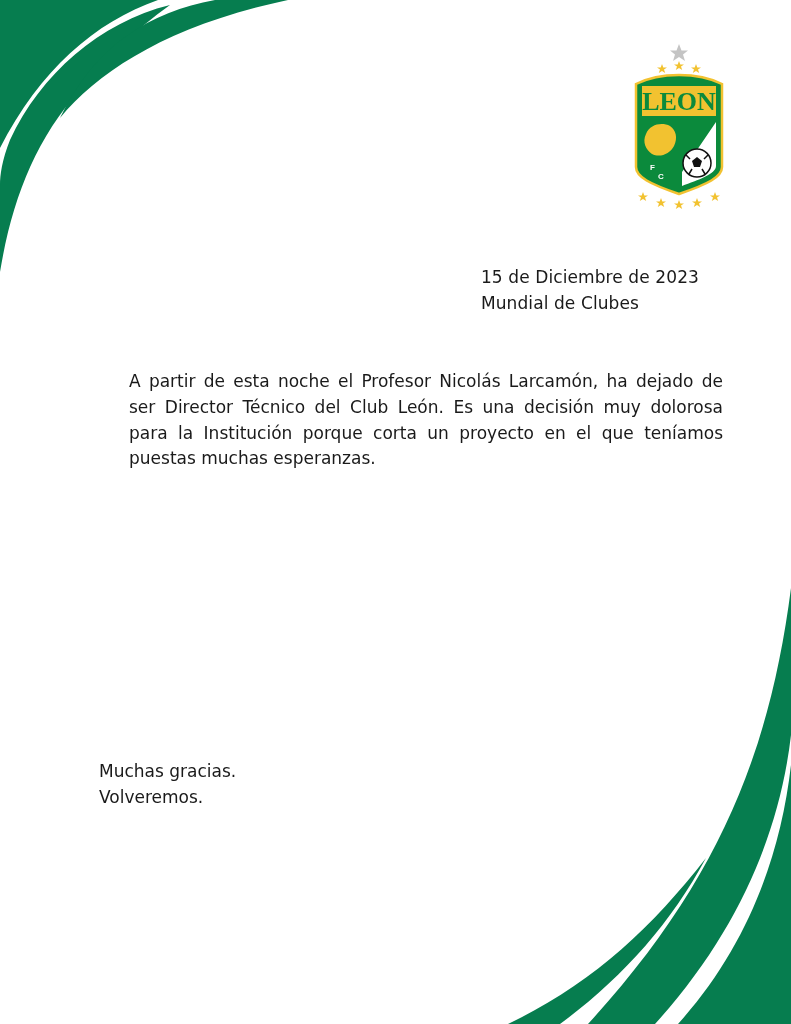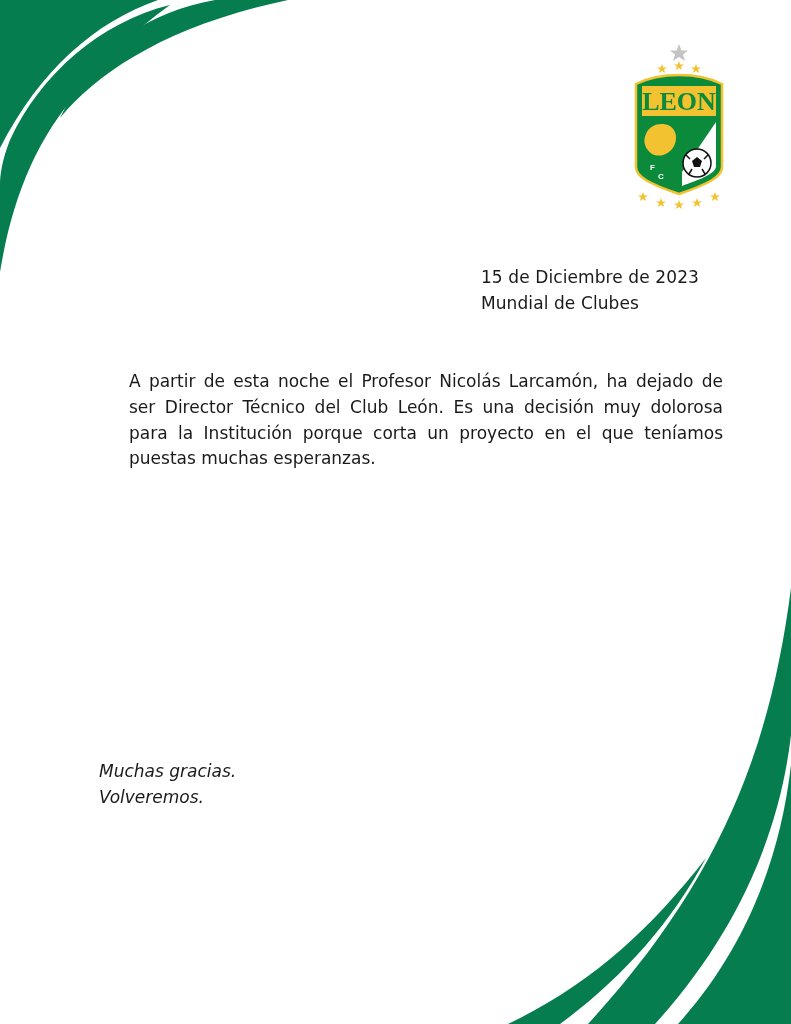--- a/index.html
+++ b/index.html
@@ -6,21 +6,21 @@
     body { width: 791px; height: 1024px; position: relative; overflow: hidden;
       font-family: "DejaVu Sans", "Liberation Sans", sans-serif; color: #1a1a1a; }
     .deco { position: absolute; left: 0; top: 0; width: 791px; height: 1024px; }
     .logo { position: absolute; left: 628px; top: 42px; width: 102px; height: 168px; }
     .header-block { position: absolute; right: 92px; top: 265px; 
       font-size: 17px; line-height: 25.5px; letter-spacing: 0.1px; }
     .body-text { position: absolute; left: 99px; top: 369px; width: 594px;
       font-size: 17px; line-height: 25.8px; text-align: justify; margin-left: 30px; }
     .body-text p { margin: 0 0 25px 0; }
     .closing { position: absolute; left: 99px; top: 758px; font-size: 17px; line-height: 26px; }
-    .closing div { white-space: nowrap; font-style: italic; }
+    .closing div { white-space: nowrap; }
   </style>
 </head>
 <body>
 
 <svg class="deco" viewBox="0 0 791 1024" xmlns="http://www.w3.org/2000/svg">
 
   <g fill="#067d4f">
     <path d="M0,0 L158,0 C95,22 40,70 0,148 Z"></path>
     <path d="M170,5 C100,22 40,75 10,140 C2,160 0,175 0,185 L0,272 C12,200 35,140 80,90 C105,60 135,30 170,5 Z"></path>
     <path d="M288,0 L215,0 C150,12 95,45 60,118 C100,70 170,25 288,0 Z"></path>

